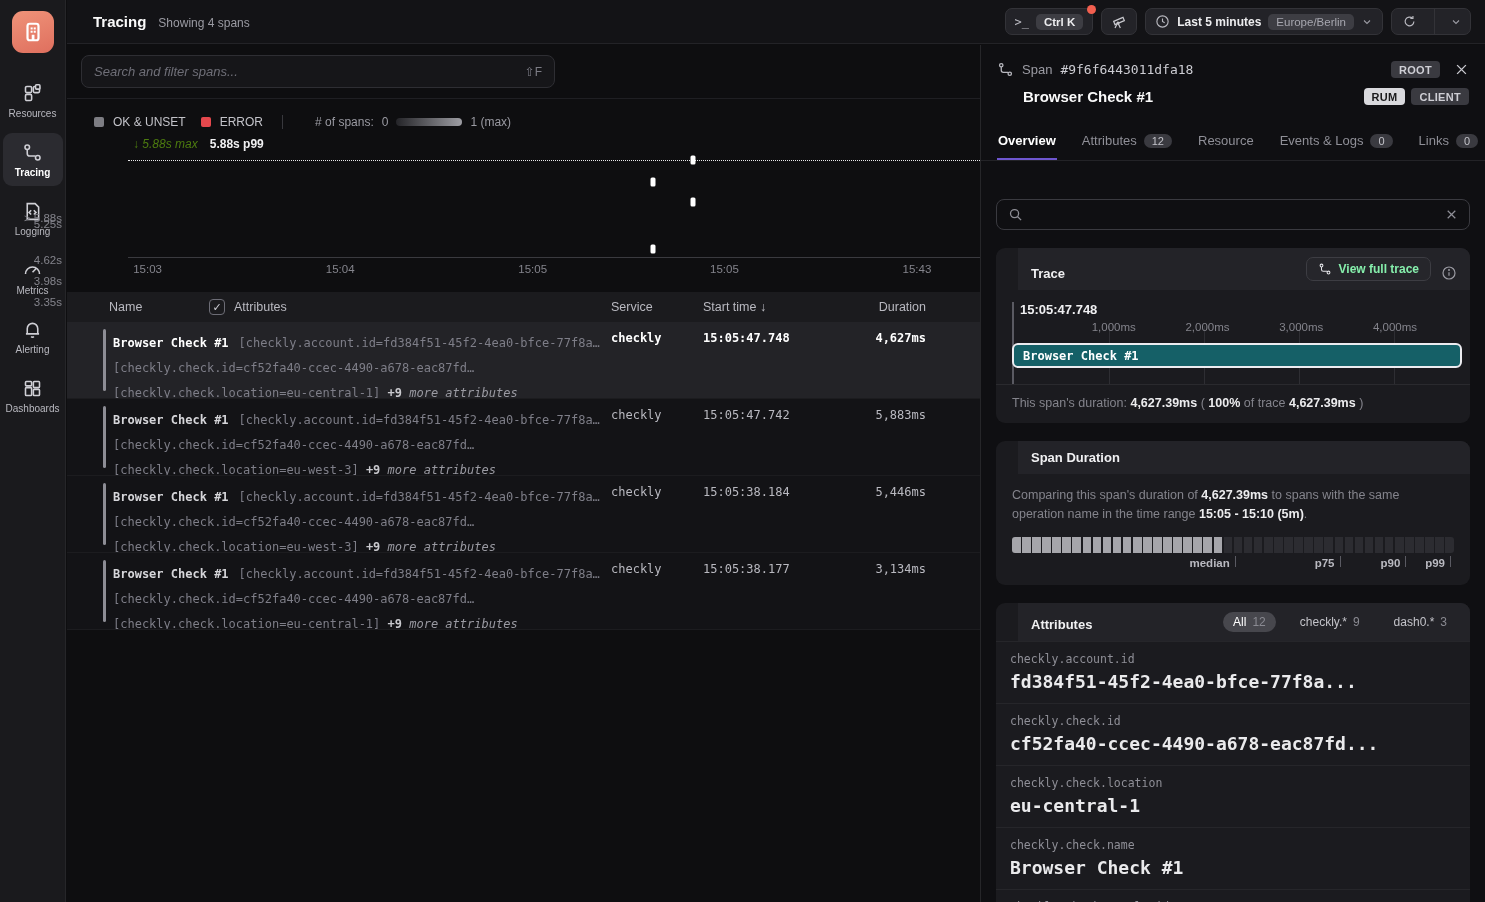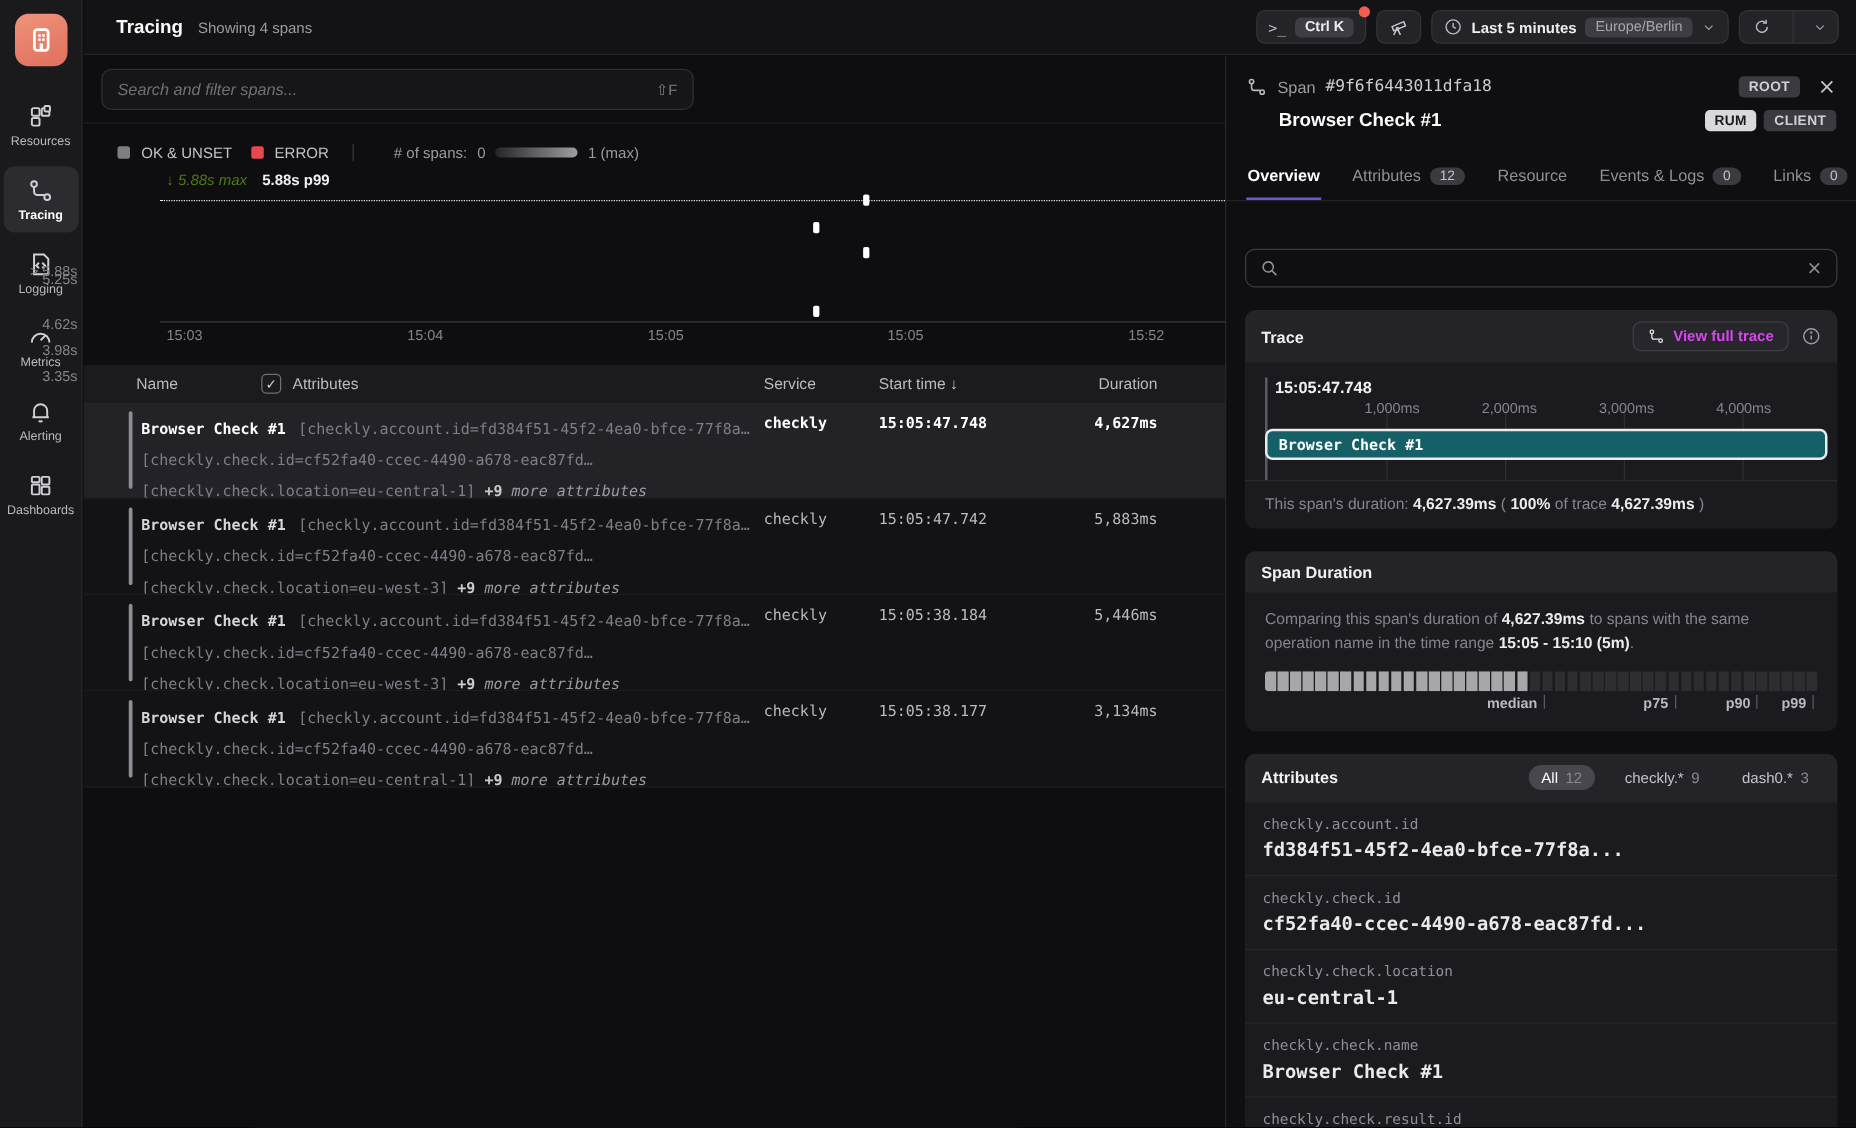--- a/index.html
+++ b/index.html
@@ -90,23 +90,23 @@
   .rp-title-row { display:flex; align-items:center; margin:10px 0 0 26px; }
   .rp-title { font-size:15px; font-weight:bold; color:#fafafa; flex:1; }
   .tabs { display:flex; gap:24px; padding:0 16px; margin-top:20px; border-bottom:1px solid #232327; white-space:nowrap; overflow:hidden; }
   .tab { display:flex; align-items:center; gap:7px; padding:8px 1px 10px; color:#8f8f97; font-size:13px; cursor:pointer; border-bottom:2px solid transparent; }
   .tab.active { color:#fff; font-weight:bold; border-bottom-color:#6e56cf; }
   .tab-count { background:#3a3a40; color:#c3c3c9; border-radius:9px; padding:1px 8px; font-size:11px; font-weight:normal; }
   .rp-body { position:absolute; top:138px; bottom:0; left:0; right:0; overflow:hidden; padding:16px 15px; }
   .rp-search { height:31px; border:1px solid #3a3a40; border-radius:8px; display:flex; align-items:center; padding:0 11px; gap:9px; }
   .rp-search input { flex:1; background:transparent; border:none; outline:none; color:#d7d7db; font-size:13px; }
   .card { margin-top:18px; background:#1b1b1f; border-radius:9px; overflow:hidden; }
-  .card-head { background:#232328; padding:9px 13px; display:flex; align-items:center; font-size:13px; font-weight:bold; color:#f0f0f2; }
+  .card-head { background:#232328; padding:9px 13px; display:flex; align-items:flex-end; font-size:13px; font-weight:bold; color:#f0f0f2;margin-left:22px; }
   .card-head .spacer { flex:1; }
-  .vft-btn { display:flex; align-items:center; gap:7px; border:1px solid #3d3d43; border-radius:7px; padding:4px 11px; font-size:12px; font-weight:bold; color:#d946ef; cursor:pointer; background:#26262b; }
+  .vft-btn { display:flex; align-items:center; gap:7px; border:1px solid #3d3d43; border-radius:7px; padding:4px 11px; font-size:12px; font-weight:bold; color:#86efac; cursor:pointer; background:#26262b; }
   .info-ic { margin-left:10px; display:flex; cursor:pointer; }
   .trace-body { padding:12px 16px 0; }
   .tl { position:relative; border-left:2px solid #5a5a62; padding-left:6px; }
   .tl-ts { font-size:13px; font-weight:bold; color:#f0f0f2; }
   .tl-axis { position:relative; height:17px; margin-top:4px; font-size:11.5px; color:#84848c; }
   .tl-tick { position:absolute; transform:translateX(-50%); }
   .tl-grid { position:absolute; top:24px; bottom:0; width:1px; background:#2e2e33; }
   .tl-barrow { position:relative; height:44px; margin:2px -8px 0 -8px; }
   .span-bar { position:absolute; left:0; right:0; top:3px; height:25px; background:#156067; border:2px solid #ececf0; border-radius:6px; display:flex; align-items:center; padding:0 9px; font-family:"DejaVu Sans Mono",monospace; font-size:12px; font-weight:bold; color:#fff; cursor:pointer; }
   .trace-summary { border-top:1px solid #2a2a2e; padding:11px 16px 13px; color:#84848c; font-size:12.5px; }
@@ -120,21 +120,21 @@
   .pct { position:absolute; transform:translateX(calc(-100% - 5px)); }
   .pct-tick { position:absolute; top:1px; width:1px; height:11px; background:#5a5a62; }
   .attr-filters { display:flex; align-items:center; gap:14px; font-weight:normal; }
   .pill { display:flex; gap:6px; align-items:center; padding:3px 10px; border-radius:12px; font-size:12px; color:#c3c3c9; cursor:pointer; }
   .pill .cnt { color:#8a8a92; }
   .pill.active { background:#47474d; }
   .pill.active .lbl { color:#fff; font-weight:normal; }
   .attr-row { padding:10px 14px 11px; border-top:1px solid #26262a; font-family:"DejaVu Sans Mono",monospace; cursor:pointer; }
   .attr-row:first-of-type { border-top:none; }
   .attr-key { color:#8f8f97; font-size:11.5px; }
-  .attr-val { color:#eaeaec; font-size:15px; font-weight:bold; margin-top:5px; }
+  .attr-val { color:#eaeaec; font-size:18px; font-weight:bold; margin-top:5px; }
 </style>
 </head>
 <body>
 
 <div class="app">
 
   <div class="sidebar">
     <div class="logo">
       <svg width="22" height="22" viewBox="0 0 24 24" fill="none">
         <rect x="6" y="3" width="12" height="18" rx="2.5" stroke="#fff" stroke-width="2.4"></rect>
@@ -283,21 +283,21 @@
             <div class="dot" title="15:05:47.748 · 4627ms" style="left: 66.3%; top: 46%;"></div>
             <div class="dot" title="15:05:38.184 · 5446ms" style="left: 61.6%; top: 26%;"></div>
             <div class="dot" title="15:05:38.177 · 3134ms" style="left: 61.6%; top: 92%;"></div>
           </div>
       </div>
       <div class="xlabs">
         <span class="xlab" style="left:2.3%;">15:03</span>
         <span class="xlab" style="left:24.9%;">15:04</span>
         <span class="xlab" style="left:47.5%;">15:05</span>
         <span class="xlab" style="left:70%;">15:05</span>
-        <span class="xlab" style="left:92.6%;">15:52</span>
+        <span class="xlab" style="left:92.6%;">15:43</span>
       </div>
     </div>
 
     <div class="table">
       <div class="thead">
         <span class="th-name">Name</span>
         <span class="th-attr">
           <span class="cbox">✓</span>
           <span>Attributes</span>
         </span>

